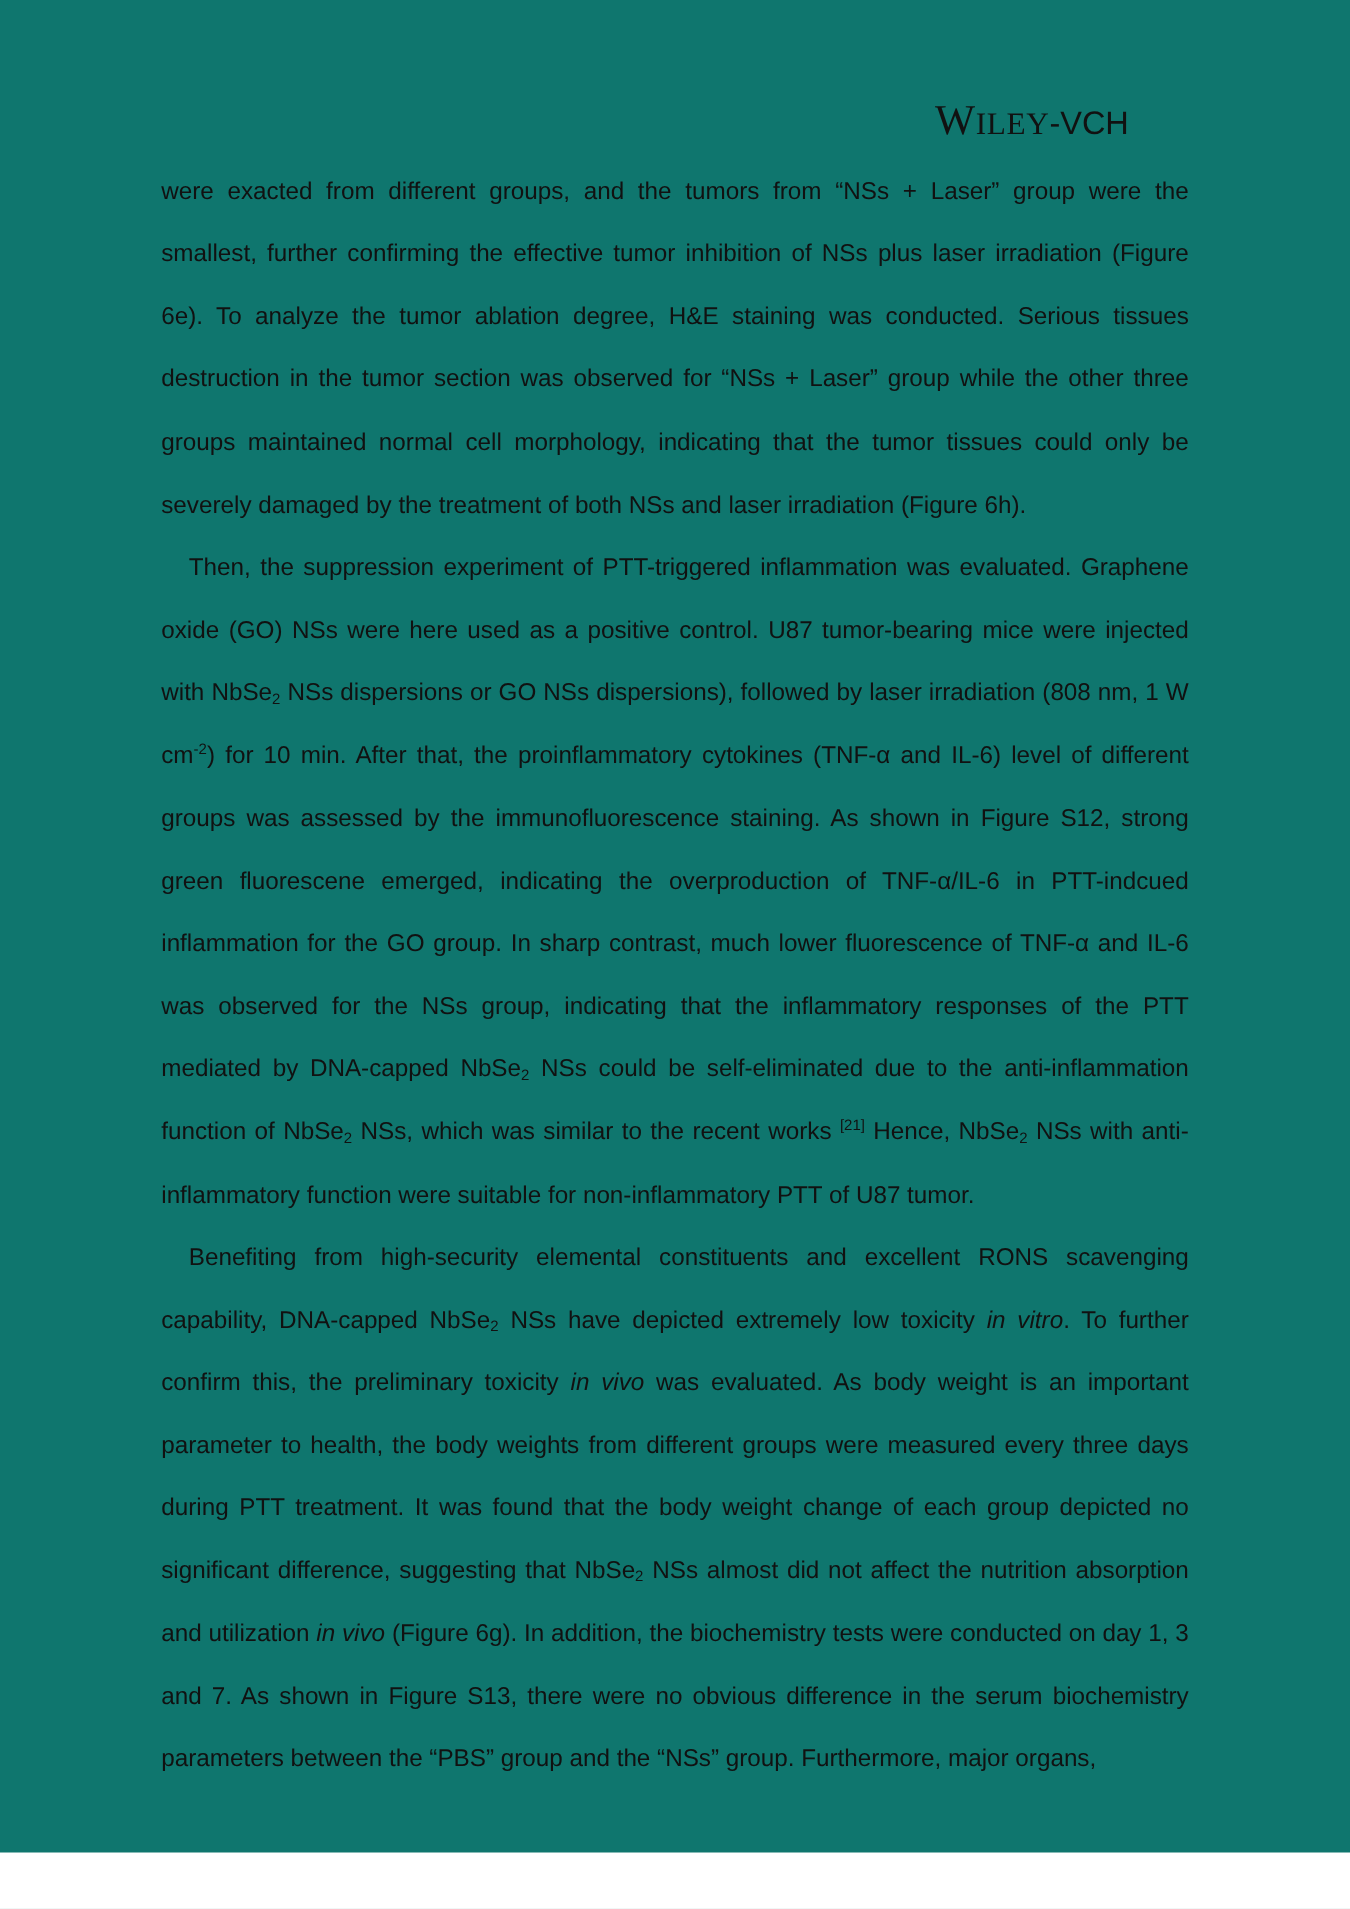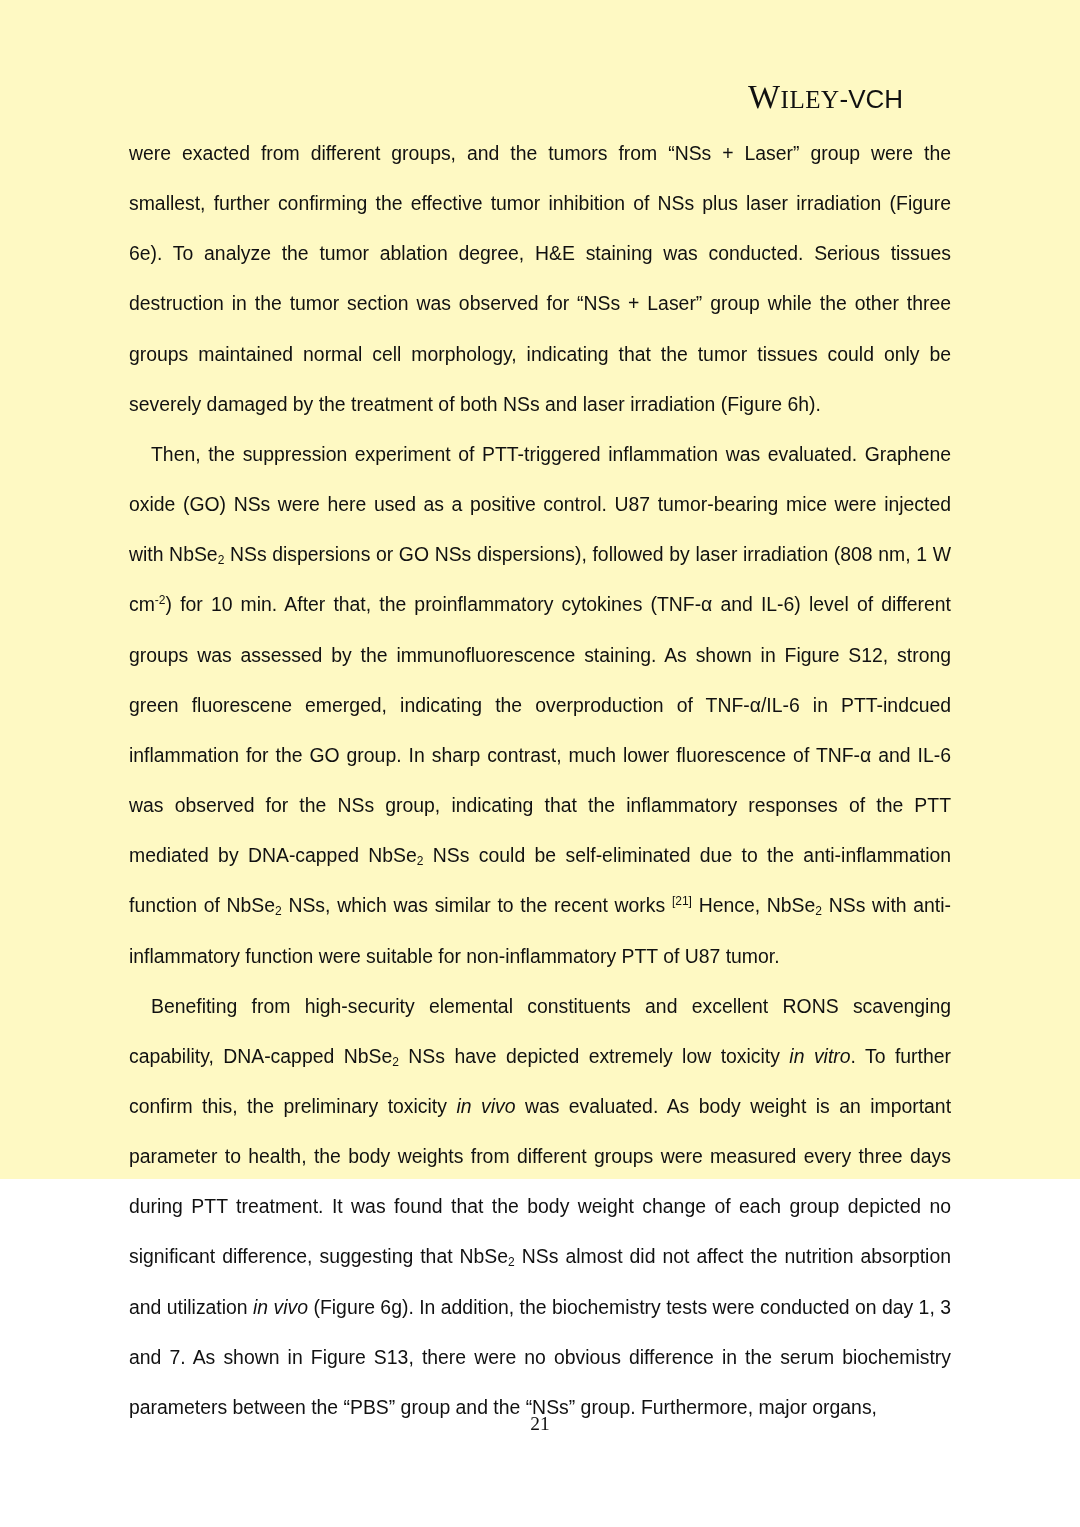--- a/index.html
+++ b/index.html
@@ -1,17 +1,17 @@
 <!DOCTYPE html>
 <html><head>
 <meta charset="utf-8">
 <style>
   html, body { margin: 0; padding: 0; background: #ffffff; }
   body { width: 1080px; height: 1527px; position: relative; overflow: hidden; }
-  .page { position: absolute; left: 0; top: 0; width: 1080px; height: 1179px; background: #fef9c3; }
+  .page { position: absolute; left: 0; top: 0; width: 1080px; height: 1482px; background: #0f766e; }
   .header-logo {
     position: absolute; left: 748px; top: 78px;
     font-family: "Liberation Serif", serif; color: #111;
     letter-spacing: 0.5px; white-space: nowrap;
   }
   .header-logo .big { font-size: 34px; }
   .header-logo .small { font-size: 25px; }
   .header-logo .vch { font-family: "Liberation Sans", sans-serif; font-size: 26px; letter-spacing: 0; }
   .body-text {
     position: absolute; left: 129px; top: 128px; width: 822px;
@@ -34,14 +34,13 @@
   <div class="header-logo">
     <span class="big">W</span><span class="small">ILEY</span><span class="vch">-VCH</span>
   </div>
 
   <div class="body-text">
     <p><span>were exacted from different groups, and the tumors from “NSs + Laser” group were the smallest, further confirming the effective tumor inhibition of NSs plus laser irradiation (Figure 6e). To analyze the tumor ablation degree, H&amp;E staining was conducted. Serious tissues destruction in the tumor section was observed for “NSs + Laser” group while the other three groups maintained normal cell morphology, indicating that the tumor tissues could only be severely damaged by the treatment of both NSs and laser irradiation (Figure 6h).</span></p>
     <p class="indent"><span>Then, the suppression experiment of PTT-triggered inflammation was evaluated. Graphene oxide (GO) NSs were here used as a positive control. U87 tumor-bearing mice were injected with NbSe</span><sub>2</sub><span> NSs dispersions or GO NSs dispersions), followed by laser irradiation (808 nm, 1 W cm</span><sup>-2</sup><span>) for 10 min. After that, the proinflammatory cytokines (TNF-α and IL-6) level of different groups was assessed by the immunofluorescence staining. As shown in Figure S12, strong green fluorescene emerged, indicating the overproduction of TNF-α/IL-6 in PTT-indcued inflammation for the GO group. In sharp contrast, much lower fluorescence of TNF-α and IL-6 was observed for the NSs group, indicating that the inflammatory responses of the PTT mediated by DNA-capped NbSe</span><sub>2</sub><span> NSs could be self-eliminated due to the anti-inflammation function of NbSe</span><sub>2</sub><span> NSs, which was similar to the recent works </span><sup>[21]</sup><span> Hence, NbSe</span><sub>2</sub><span> NSs with anti-inflammatory function were suitable for non-inflammatory PTT of U87 tumor.</span></p>
     <p class="indent"><span>Benefiting from high-security elemental constituents and excellent RONS scavenging capability, DNA-capped NbSe</span><sub>2</sub><span> NSs have depicted extremely low toxicity </span><em>in vitro</em><span>. To further confirm this, the preliminary toxicity </span><em>in vivo</em><span> was evaluated. As body weight is an important parameter to health, the body weights from different groups were measured every three days during PTT treatment. It was found that the body weight change of each group depicted no significant difference, suggesting that NbSe</span><sub>2</sub><span> NSs almost did not affect the nutrition absorption and utilization </span><em>in vivo</em><span> (Figure 6g). In addition, the biochemistry tests were conducted on day 1, 3 and 7. As shown in Figure S13, there were no obvious difference in the serum biochemistry parameters between the “PBS” group and the “NSs” group. Furthermore, major organs,</span></p>
   </div>
 
-  <div class="page-number">21</div>
 </div>
 
 </body></html>

